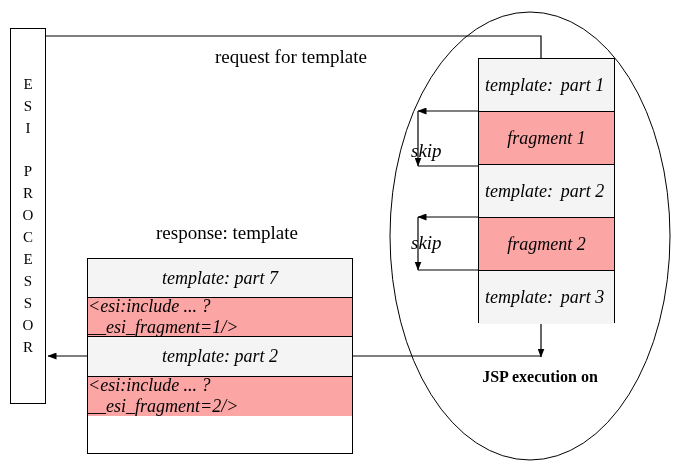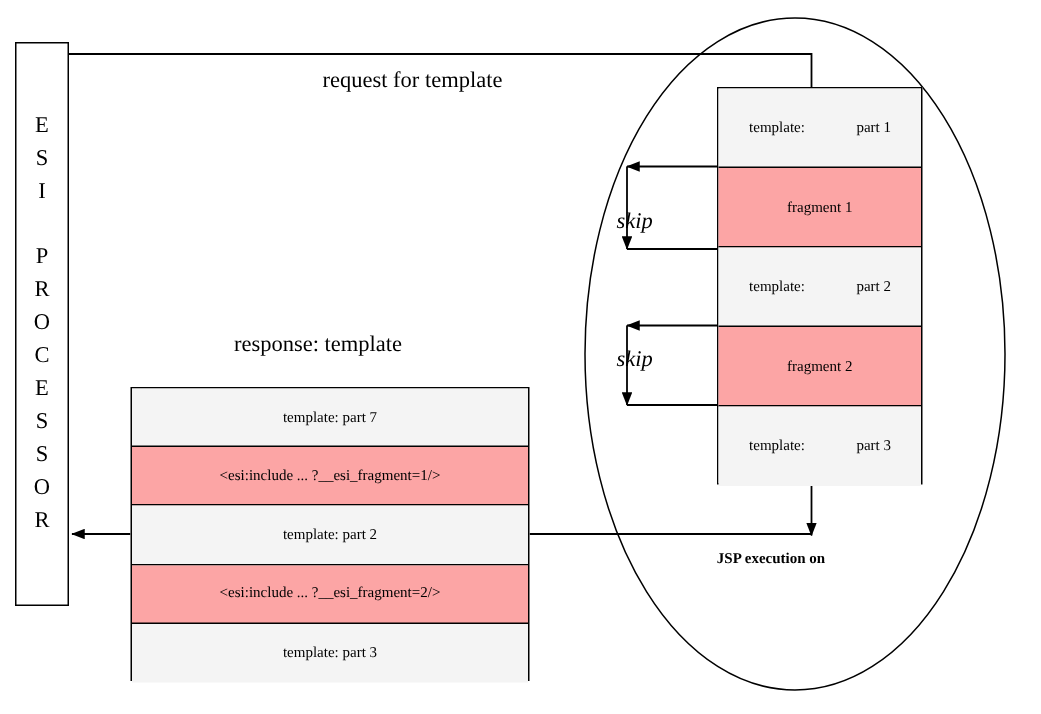--- a/index.html
+++ b/index.html
@@ -61,21 +61,22 @@
     position: absolute;
     border: 1px solid #000;
     box-sizing: border-box;
     background: #ffffff;
   }
   .row {
     box-sizing: border-box;
     display: flex;
     align-items: center;
     justify-content: center;
-    font-size: 10px;
+    font-style: italic;
+    font-size: 18px;
     color: #000;
     border-bottom: 1px solid #000;
     position: relative;
   }
   .row:last-child { border-bottom: none; }
   .row.gray { background: #f4f4f4; }
   .row.white { background: #fca5a5; }
 
   
   #response-box { left: 87px; top: 258px; width: 266px; height: 196px; }
@@ -93,36 +94,36 @@
     text-align: center;
   }
   .row.split .right-cell {
     flex: 1;
     text-align: center;
   }
 
   
   .label {
     position: absolute;
-    font-size: 15px;
+    font-size: 19px;
     color: #000;
     white-space: nowrap;
   }
   .label.italic { font-style: italic; }
   .label.bold {
     font-weight: bold;
     text-align: center;
     line-height: 1.35;
     white-space: normal;
   }
   #lbl-request { left: 215px; top: 46px; }
   #lbl-response { left: 156px; top: 222px; }
   #lbl-skip-1 { left: 411px; top: 140px; }
   #lbl-skip-2 { left: 411px; top: 232px; }
-  #lbl-jsp { left: 429px; top: 366px; width: 170px; font-size: 10px; }
+  #lbl-jsp { left: 455px; top: 366px; width: 170px; font-size: 16px; }
 </style>
 </head>
 <body>
 
 <div id="canvas">
 
   <svg class="layer" viewBox="0 0 694 476" xmlns="http://www.w3.org/2000/svg">
     <defs>
       <marker id="arrowhead" markerWidth="9" markerHeight="7" refX="8.5" refY="3.5" orient="auto" markerUnits="userSpaceOnUse">
         <polygon points="0 0, 9 3.5, 0 7" fill="#000"></polygon>
@@ -181,23 +182,20 @@
     </div>
     <div class="row white">
       <span>&lt;esi:include ... ?__esi_fragment=1/&gt;</span>
     </div>
     <div class="row gray">
       <span>template: part 2</span>
     </div>
     <div class="row white">
       <span>&lt;esi:include ... ?__esi_fragment=2/&gt;</span>
     </div>
-    <div class="row gray">
-      <span>template: part 3</span>
-    </div>
   </div>
 
   <div class="stack" id="jsp-box">
     <div class="row gray split">
       <span class="left-cell">template:</span>
       <span class="right-cell">part 1</span>
     </div>
     <div class="row white">
       <span>fragment 1</span>
     </div>

